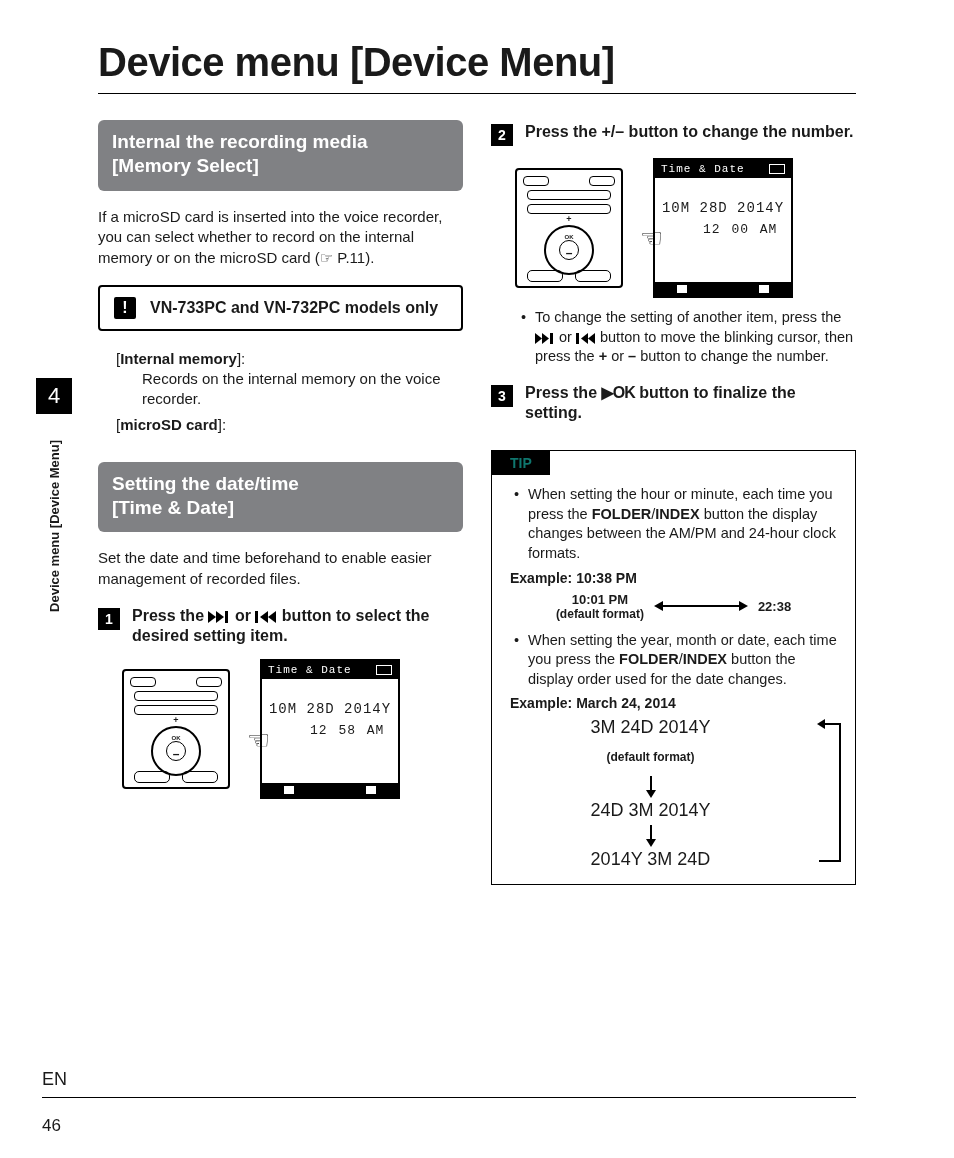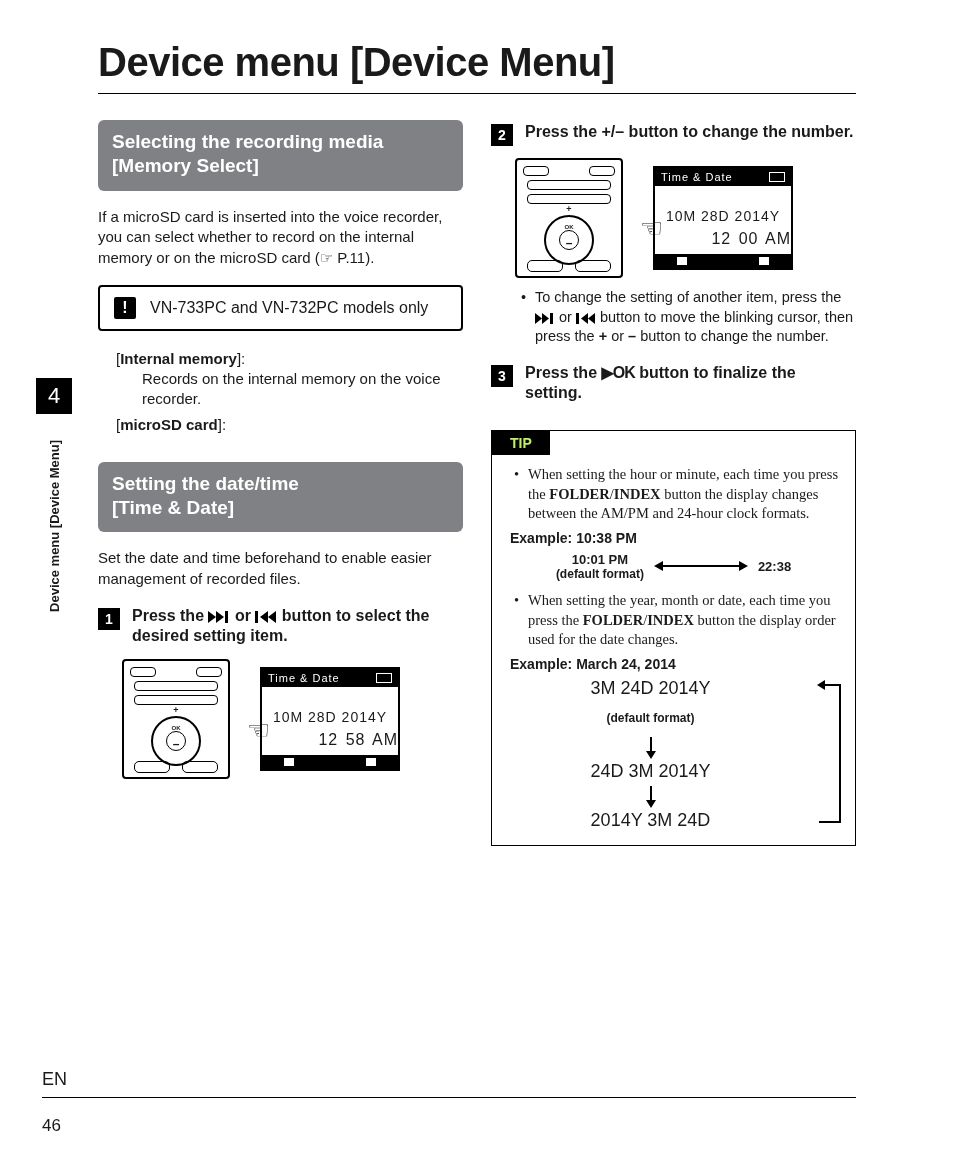--- a/index.html
+++ b/index.html
@@ -31,21 +31,21 @@
   
   .headbox{background:var(--head-grey);color:#fff;border-radius:6px;padding:10px 14px 12px;
     font-family:"Arial Black",Impact,sans-serif;font-weight:900;font-size:19px;
     line-height:1.28;letter-spacing:0;}
   .ptext{font-size:15px;line-height:1.38;margin:16px 0;}
   
   .notebox{border:2px solid #000;border-radius:4px;display:flex;align-items:center;
     gap:14px;padding:10px 14px;margin:14px 0 18px;}
   .warnicon{width:22px;height:22px;background:#000;color:#fff;display:flex;align-items:center;
     justify-content:center;font-weight:900;font-size:16px;border-radius:2px;}
-  .notebox .notetext{font-weight:400;font-size:16px;line-height:1.25;}
+  .notebox .notetext{font-weight:700;font-size:16px;line-height:1.25;}
   
   .deflist{font-size:15px;line-height:1.35;margin-left:18px;}
   .deflist .term{font-weight:400;}
   .deflist .term b{font-weight:700;}
   .deflist .def{margin:0 0 6px 26px;}
   
   .step{display:flex;gap:12px;margin:12px 0 8px;}
   .stnum{width:22px;height:22px;background:#000;color:#fff;font-size:14px;font-weight:700;
     display:flex;align-items:center;justify-content:center;flex-shrink:0;margin-top:2px;}
   .sttxt{font-size:16px;font-weight:700;line-height:1.3;}
@@ -63,42 +63,42 @@
   .device .wheel::after{content:"";position:absolute;left:50%;top:50%;width:18px;height:18px;
     border:1.8px solid #000;border-radius:50%;transform:translate(-50%,-50%);}
   .device .okmark{position:absolute;left:50%;top:55%;transform:translate(-50%,0);font-size:6px;
     font-weight:700;}
   .device .plus{position:absolute;left:50%;top:38%;transform:translateX(-50%);font-size:9px;font-weight:700;}
   .device .minus{position:absolute;left:50%;bottom:26px;transform:translateX(-50%);font-size:12px;font-weight:700;}
   .device .botrow{position:absolute;bottom:6px;left:10px;right:10px;height:10px;display:flex;
     justify-content:space-between;}
   .device .botrow span{width:34px;height:10px;border:1.5px solid #000;border-radius:5px;}
   .hand{position:absolute;right:-42px;top:46%;font-size:26px;transform:scaleX(-1);}
-  .lcd{width:140px;height:104px;border:2px solid #000;box-sizing:border-box;
-    position:relative;font-family:Liberation Sans, sans-serif;}
+  .lcd{width:140px;height:140px;border:2px solid #000;box-sizing:border-box;
+    position:relative;font-family:Liberation Mono, monospace;}
   .lcd .bar{height:18px;background:#000;color:#fff;font-size:11px;display:flex;
     align-items:center;justify-content:space-between;padding:0 6px;letter-spacing:1px;}
   .lcd .batt{width:14px;height:8px;border:1.5px solid #fff;position:relative;}
   .lcd .line1{text-align:center;font-size:14px;margin-top:22px;letter-spacing:1px;}
-  .lcd .line2{text-align:right;font-size:16px;margin-top:6px;letter-spacing:1px;}
+  .lcd .line2{text-align:left;font-size:13px;margin-top:6px;letter-spacing:1px;margin-left:48px;}
   .lcd .foot{position:absolute;bottom:0;left:0;right:0;height:14px;background:#000;}
   .lcd .foot::before,.lcd .foot::after{content:"";position:absolute;top:3px;width:10px;height:8px;
     background:#fff;}
   .lcd .foot::before{left:22px;}
   .lcd .foot::after{right:22px;}
   .burst{display:inline-block;padding:0 2px;position:relative;}
   
   ul.dots{list-style:none;padding:0;margin:10px 0 16px 30px;}
   ul.dots li{position:relative;padding-left:14px;font-size:14.5px;line-height:1.35;margin-bottom:6px;}
   ul.dots li::before{content:"•";position:absolute;left:0;top:0;}
   
   .tipbox{border:1.5px solid #000;margin-top:26px;padding:0 0 14px 0;}
-  .tipbox .tiptab{display:inline-block;background:#000;color:#bef264;padding:4px 18px;
+  .tipbox .tiptab{display:inline-block;background:#000;color:#0f766e;padding:4px 18px;
     font-weight:700;font-size:14px;}
-  .tipbox ul.dots{margin:10px 14px 4px 22px;font-family:Liberation Serif, serif;}
+  .tipbox ul.dots{margin:10px 14px 4px 22px;}
   .exlabel{font-weight:700;font-size:14px;margin:4px 0 6px 18px;}
   .fmtrow{display:flex;align-items:center;justify-content:center;gap:12px;font-weight:700;
     font-size:13px;margin:2px 0 10px;}
   .longarrow{width:90px;height:2px;background:#000;position:relative;}
   .longarrow::before,.longarrow::after{content:"";position:absolute;top:-4px;width:0;height:0;
     border-top:5px solid transparent;border-bottom:5px solid transparent;}
   .longarrow::before{left:-2px;border-right:9px solid #000;}
   .longarrow::after{right:-2px;border-left:9px solid #000;}
   .subnote{font-size:12px;font-weight:700;}
   .fmtstack{display:flex;gap:22px;margin:2px 14px 0 18px;align-items:flex-start;}
@@ -131,21 +131,21 @@
   <div class="sidelabel">Device menu [Device Menu]</div>
   <div class="footrule"></div>
   <div class="lang">EN</div>
   <div class="pnum">46</div>
 
   <div class="cols">
 
     <div class="col">
 
       <div class="headbox">
-        <span>Selecting the recording media</span><br>
+        <span>Internal the recording media</span><br>
         <span>[Memory Select]</span>
       </div>
 
       <p class="ptext">If a microSD card is inserted into the voice recorder, you can select whether to record on the internal memory or on the microSD card (☞ P.11).</p>
 
       <div class="notebox">
         <div class="warnicon">!</div>
         <div class="notetext">VN-733PC and VN-732PC models only</div>
       </div>
 

